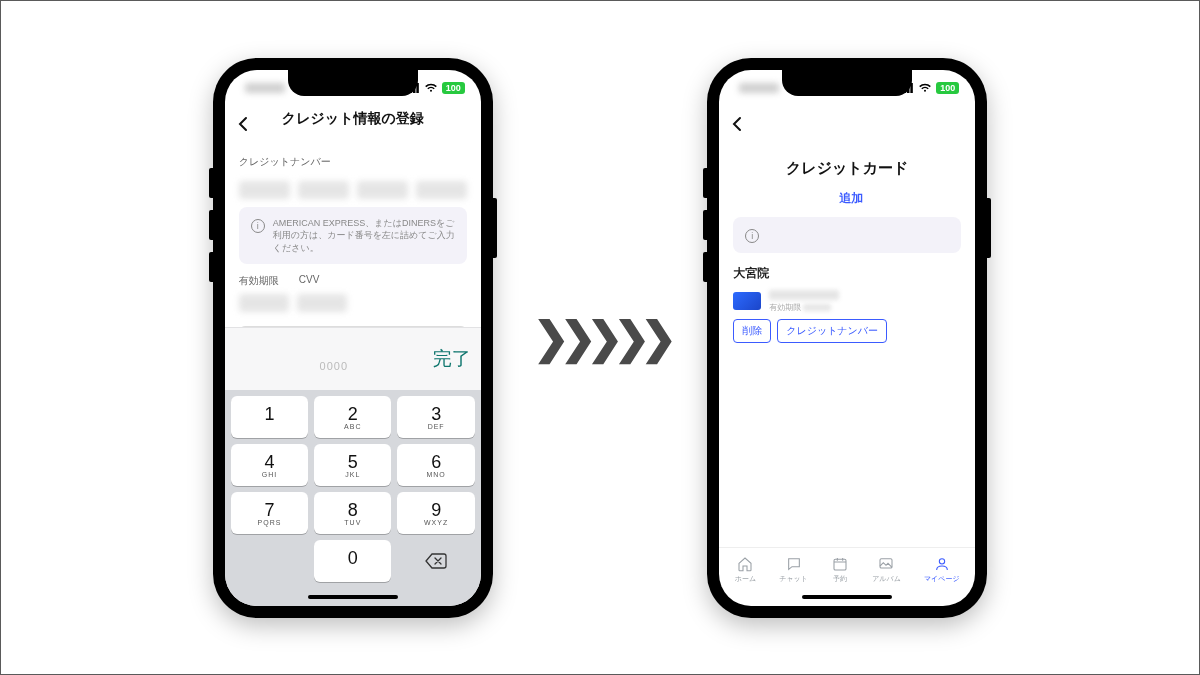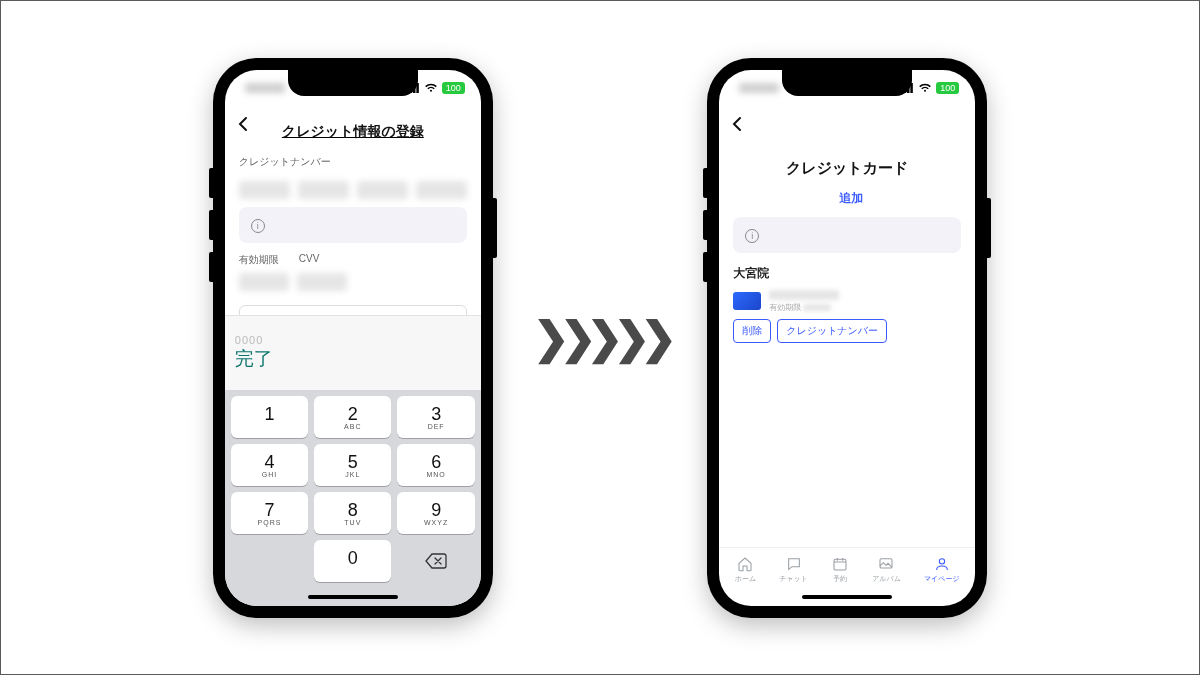--- a/index.html
+++ b/index.html
@@ -42,23 +42,23 @@
     width: 130px; height: 26px; background:#000;
     border-radius: 0 0 16px 16px; z-index:10;
   }
   .status-bar {
     height: 36px; display:flex; align-items:center; justify-content:space-between;
     padding: 0 16px 0 20px; font-size:12px; font-weight:600;
   }
   .status-left { filter: blur(3px); opacity:.4; width:40px; height:10px; background:#888; border-radius:2px;}
   .status-right { display:flex; align-items:center; gap:4px;}
   .signal-icon, .wifi-icon { width:14px; height:10px; }
-  .battery-badge { background:#27c93f; color:#fff; font-size:9px; padding:1px 4px; border-radius:3px; font-weight:400;}
+  .battery-badge { background:#27c93f; color:#fff; font-size:9px; padding:1px 4px; border-radius:3px; font-weight:700;}
   .nav-header {
-    display:flex; align-items:flex-end; padding: 4px 12px 8px; position:relative;text-decoration:underline;
+    display:flex; align-items:flex-start; padding: 4px 12px 8px; position:relative;
   }
   .back-btn { font-size:20px; color:#111; background:none; border:none; padding:4px 8px 4px 0;}
   .nav-title { flex:1; text-align:center; font-size:14px; font-weight:700; color:#111;}
   .nav-action { font-size:12px; color:#3b5bff; font-weight:700; background:none; border:none; padding:4px 0 4px 8px;}
   .content { flex:1; overflow:hidden; padding: 0 14px; font-size:11px; color:#333;}
   .label { font-size:10px; color:#666; margin:6px 0 12px; }
   .card-num-row { display:flex; gap:8px; margin-bottom:8px;}
   .blur-box { flex:1; height:18px; background:#ccc; border-radius:3px; filter:blur(3px); opacity:.5;}
   .info-box {
     background:#f3f2f9; border-radius:8px; padding:10px 12px; display:flex; gap:8px; align-items:flex-start;
@@ -67,21 +67,21 @@
   .info-icon { width:14px; height:14px; border:1px solid #888; border-radius:50%; display:flex; align-items:center; justify-content:center; font-size:9px; color:#888; flex-shrink:0; margin-top:2px;}
   .info-text { font-size:9px; color:#888; line-height:1.4;}
   .row2 { display:flex; gap:20px; margin-top:4px;}
   .select-box {
     margin-top:14px; border:1px solid #ddd; border-radius:6px; padding:10px 12px;
     display:flex; justify-content:space-between; align-items:center; font-size:12px; color:#222;
   }
   .select-caret { font-size:10px;}
   
   .kb-accessory {
-    background:#f7f7f8; border-top:1px solid #e2e2e4; display:flex; align-items:flex-start; padding:18px 10px;flex-direction:column;
+    background:#f7f7f8; border-top:1px solid #e2e2e4; display:flex; align-items:flex-end; padding:18px 10px;
   }
   .kb-placeholder { flex:1; text-align:center; font-size:11px; color:#bbb; letter-spacing:1px;}
   .kb-done { color:#0f766e; font-size:19px; font-weight:500; background:none; border:none;}
   .keypad { background:#d6d8dc; padding:6px; display:grid; grid-template-columns:repeat(3,1fr); gap:6px;}
   .key {
     background:#fff; border-radius:6px; height:42px; display:flex; flex-direction:column; align-items:center; justify-content:center;
     box-shadow:0 1px 0 rgba(0,0,0,.25); font-size:18px; font-weight:400; color:#111; border:none;
   }
   .key .sub { font-size:7px; letter-spacing:1px; color:#555; margin-top:-2px;}
   .key.blank { background:transparent; box-shadow:none;}
@@ -149,20 +149,21 @@
         <div class="label">クレジットナンバー</div>
         <div class="card-num-row">
           <div class="blur-box"></div>
           <div class="blur-box"></div>
           <div class="blur-box"></div>
           <div class="blur-box"></div>
         </div>
 
         <div class="info-box">
           <div class="info-icon">i</div>
+          <div class="info-text">AMERICAN EXPRESS、またはDINERSをご利用の方は、カード番号を左に詰めてご入力ください。</div>
         </div>
 
         <div class="row2">
           <div class="label" style="margin:0">有効期限</div>
           <div class="label" style="margin:0">CVV</div>
         </div>
         <div class="card-num-row" style="margin-top:6px">
           <div class="blur-box" style="max-width:50px"></div>
           <div class="blur-box" style="max-width:50px"></div>
           <div style="flex:1"></div>

